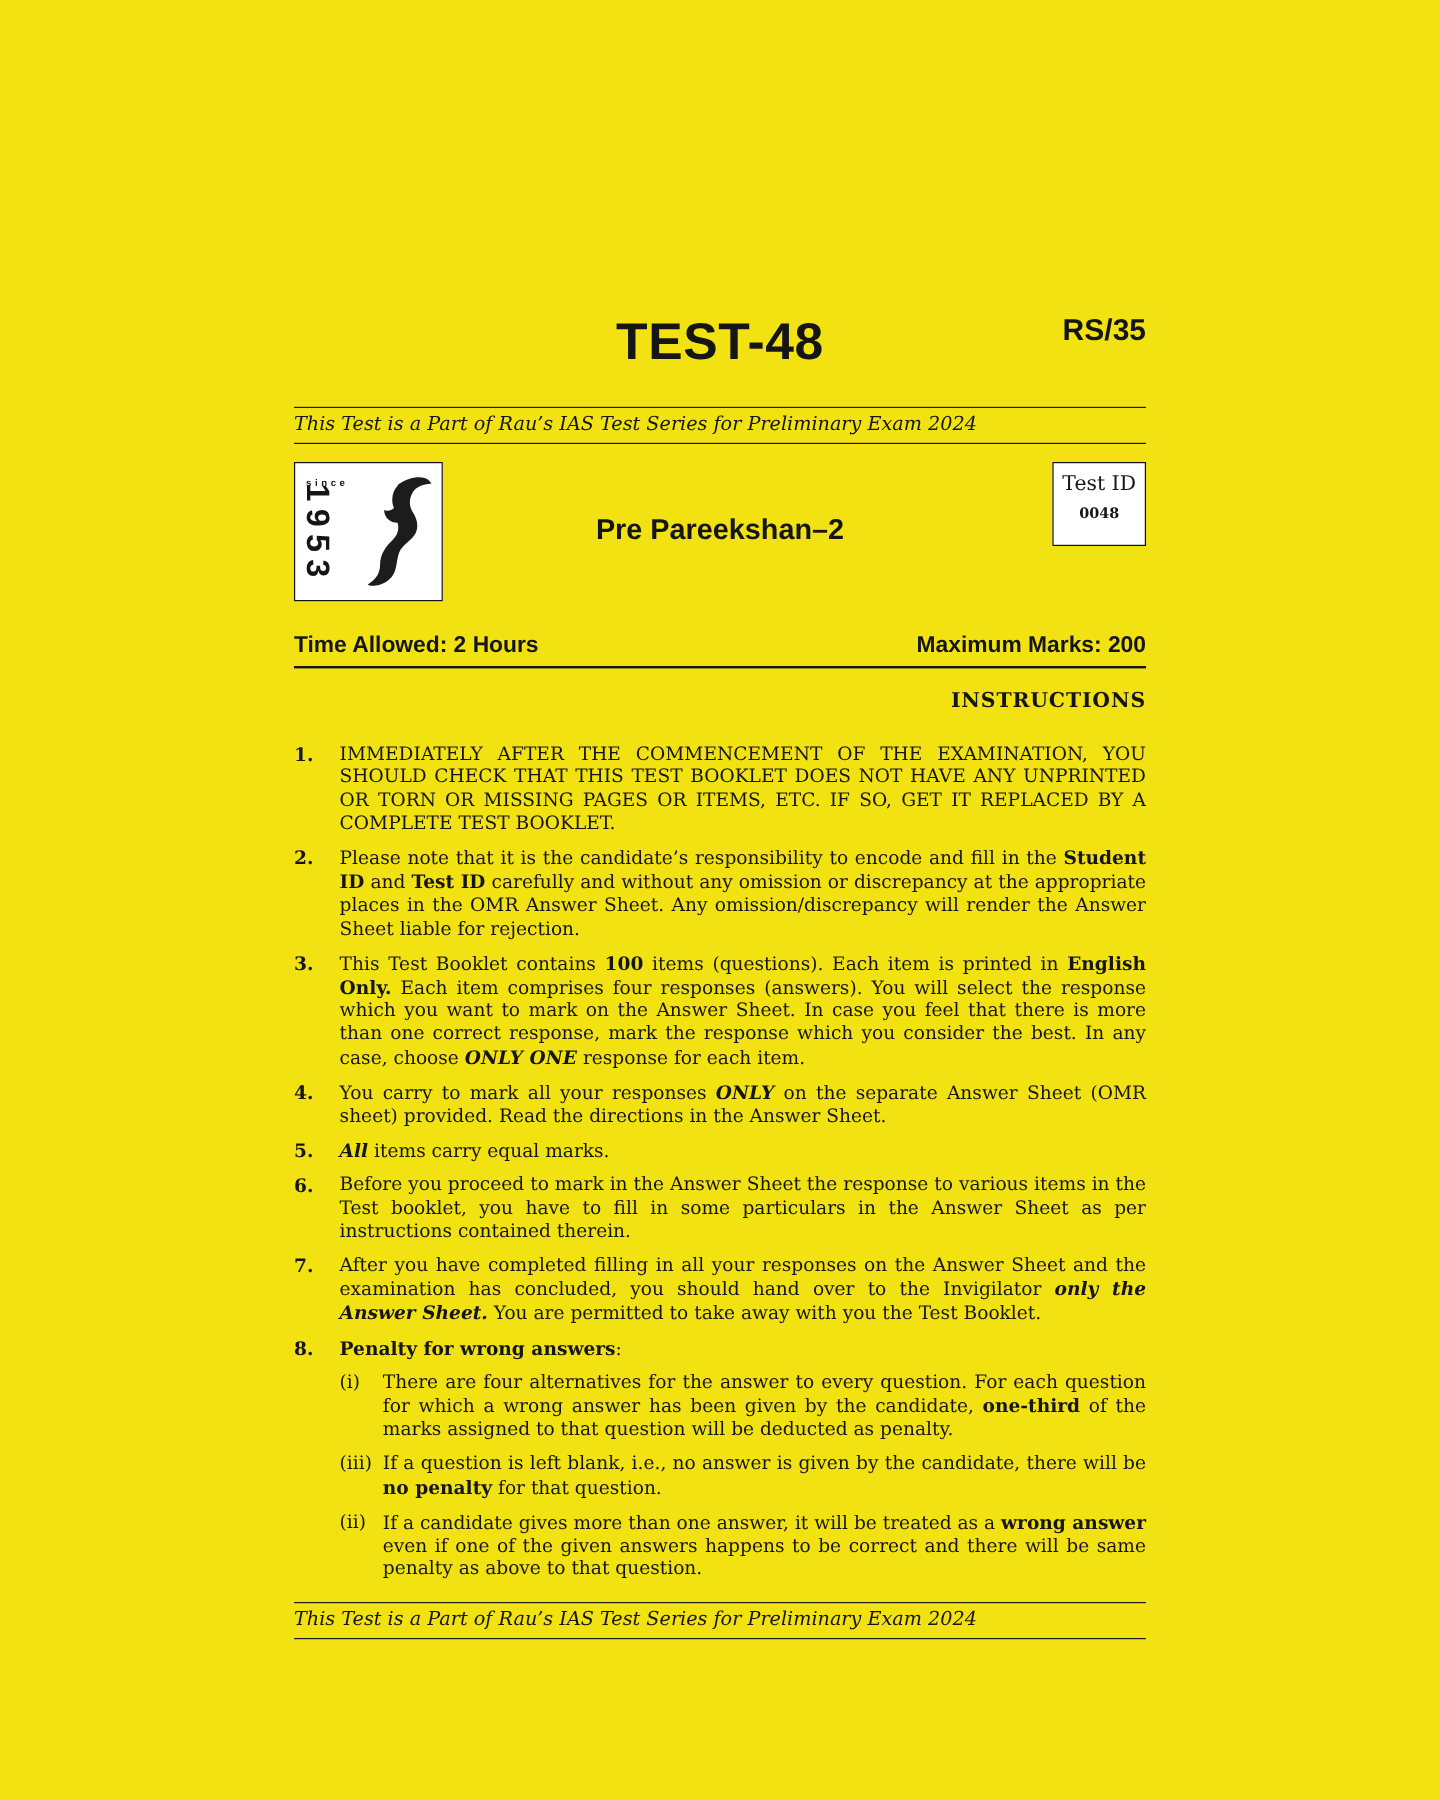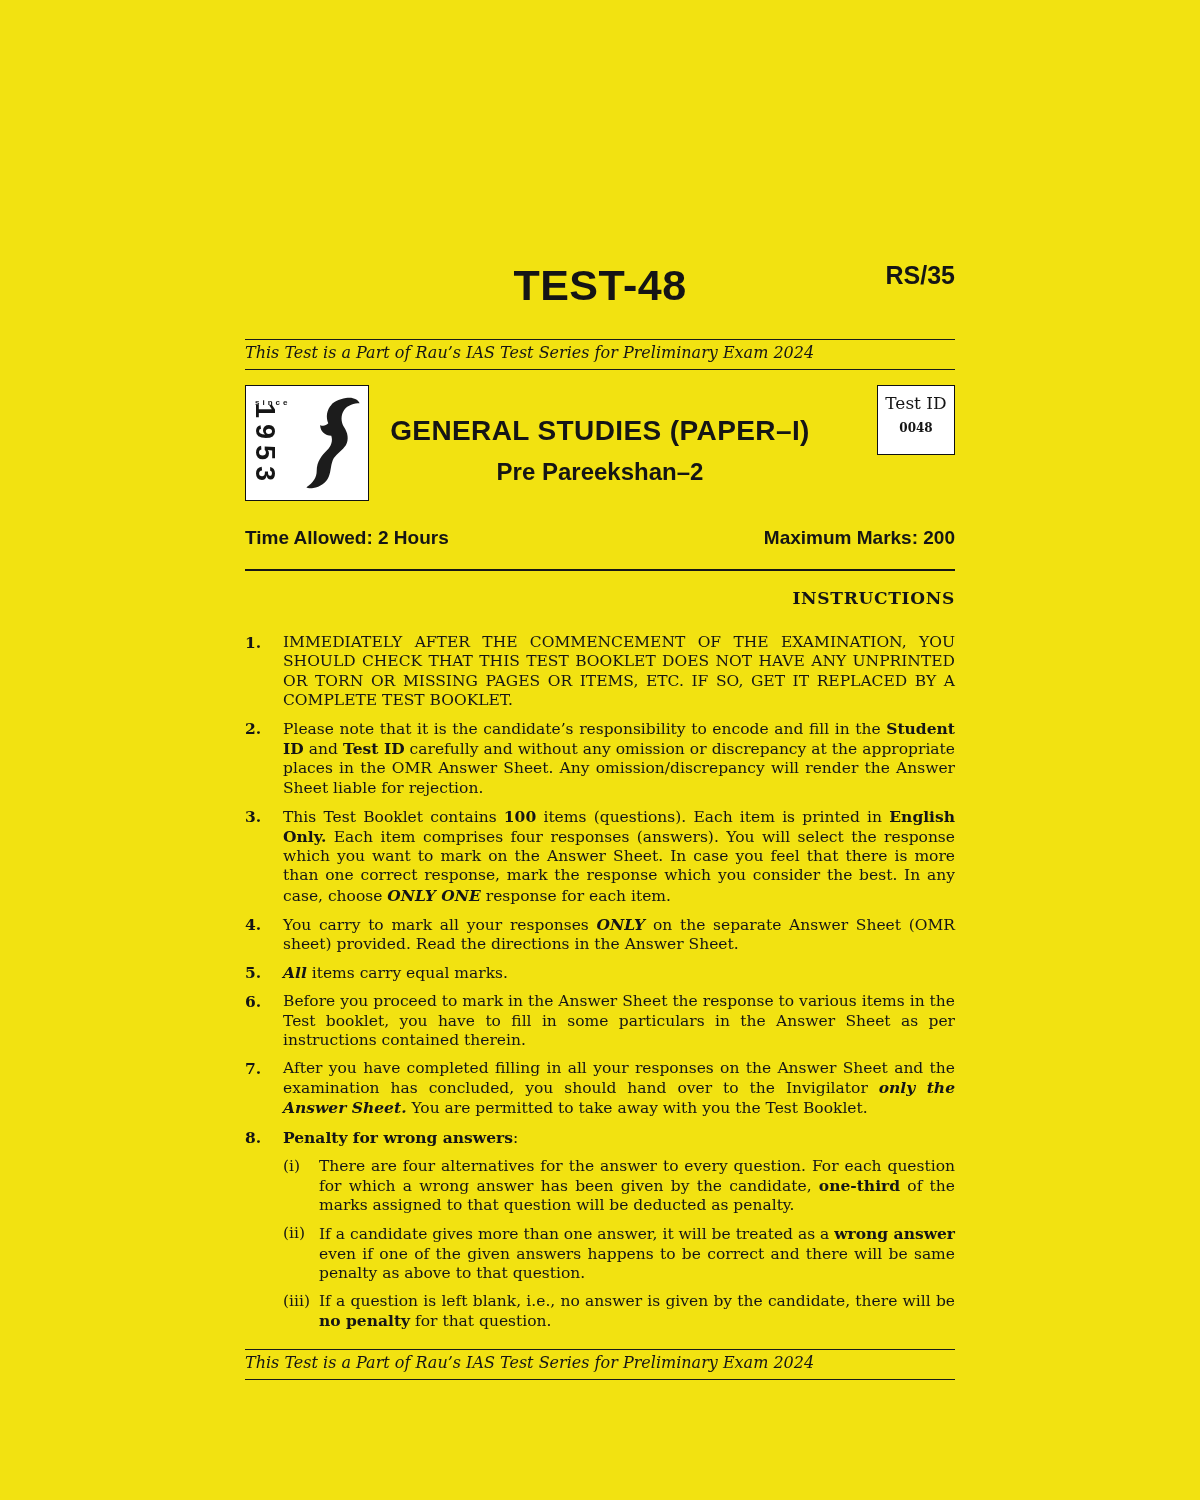--- a/index.html
+++ b/index.html
@@ -72,21 +72,21 @@
     background: var(--box, #ffffff); border:1.5px solid #111;
     text-align:center;
   }
   .testid-label { margin-top:8px; font-size:17px; line-height:18px; }
   .testid-value { margin-top:7px; font-size:12px; line-height:19px; font-weight:700; }
 
   
   .meta-row {
     margin-top:25px; display:flex; justify-content:space-between;
     font-family:"Liberation Sans", sans-serif; font-weight:700; font-size:19px;
-    line-height:20px; padding-bottom:21px; border-bottom:2px solid #161616;
+    line-height:20px; padding-bottom:7px; border-bottom:2px solid #161616;
   }
 
   .ins-heading {
     margin-top:18px; text-align:right;
     font-weight:700; font-size:17px; letter-spacing:0.7px;
   }
 
   
   .ins-list { margin-top:25px; }
   .ins-item { display:flex; margin-bottom:9px; }
@@ -135,21 +135,20 @@
           <path fill="#ffffff" d="M19,33
             C18,22 23,12 31,7
             L33.5,10
             C27.5,16 26.5,25 29.5,32
             C26.5,35.5 21,35.5 19,33 Z"></path>
         </svg>
       </span>
     </div>
 
     <div class="header-center">
-      <div class="paper-title">GENERAL STUDIES (PAPER–I)</div>
       <div class="paper-subtitle">Pre Pareekshan–2</div>
     </div>
 
     <div class="testid-box">
       <div class="testid-label">Test ID</div>
       <div class="testid-value">0048</div>
     </div>
 
   </div>
 
@@ -191,26 +190,26 @@
       </div>
       <div class="ins-item">
         <span class="ins-num">8.</span>
         <p class="ins-body"><span class="b">Penalty for wrong answers</span><span>:</span></p>
       </div>
       <div class="ins-item sub">
         <span class="ins-num">(i)</span>
         <p class="ins-body"><span>There are four alternatives for the answer to every question. For each question for which a wrong answer has been given by the candidate, </span><span class="b">one-third</span><span> of the marks assigned to that question will be deducted as penalty.</span></p>
       </div>
       <div class="ins-item sub">
+        <span class="ins-num">(iii)</span>
+        <p class="ins-body"><span>If a question is left blank, i.e., no answer is given by the candidate, there will be </span><span class="b">no penalty</span><span> for that question.</span></p>
+      </div>
+      <div class="ins-item sub">
         <span class="ins-num">(ii)</span>
         <p class="ins-body"><span>If a candidate gives more than one answer, it will be treated as a </span><span class="b">wrong answer</span><span> even if one of the given answers happens to be correct and there will be same penalty as above to that question.</span></p>
       </div>
-      <div class="ins-item sub">
-        <span class="ins-num">(iii)</span>
-        <p class="ins-body"><span>If a question is left blank, i.e., no answer is given by the candidate, there will be </span><span class="b">no penalty</span><span> for that question.</span></p>
-      </div>
     </div>
 
   <div class="strip bottom">
     <span>This Test is a Part of Rau’s IAS Test Series for Preliminary Exam 2024</span>
   </div>
 
 </div>
 
 </body></html>

